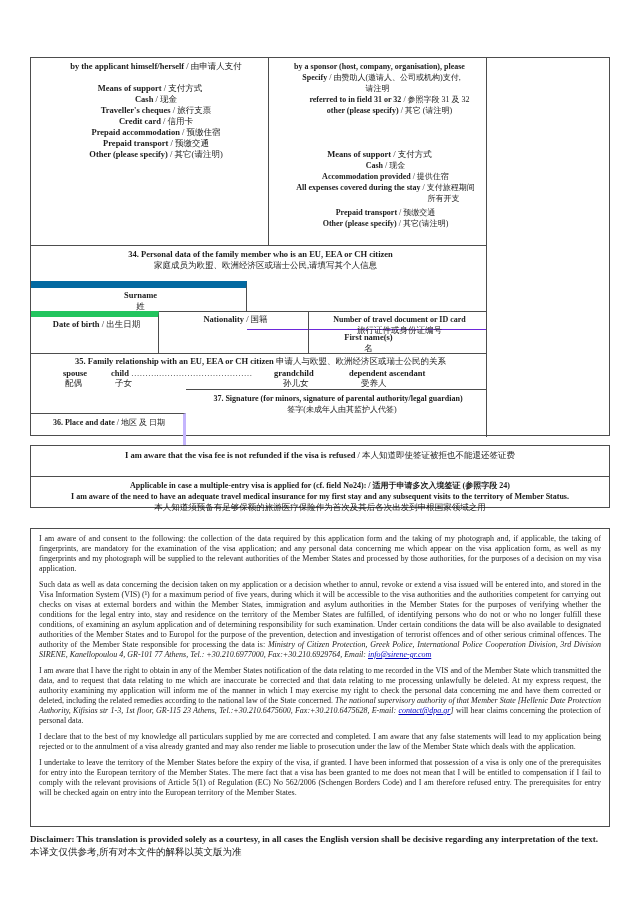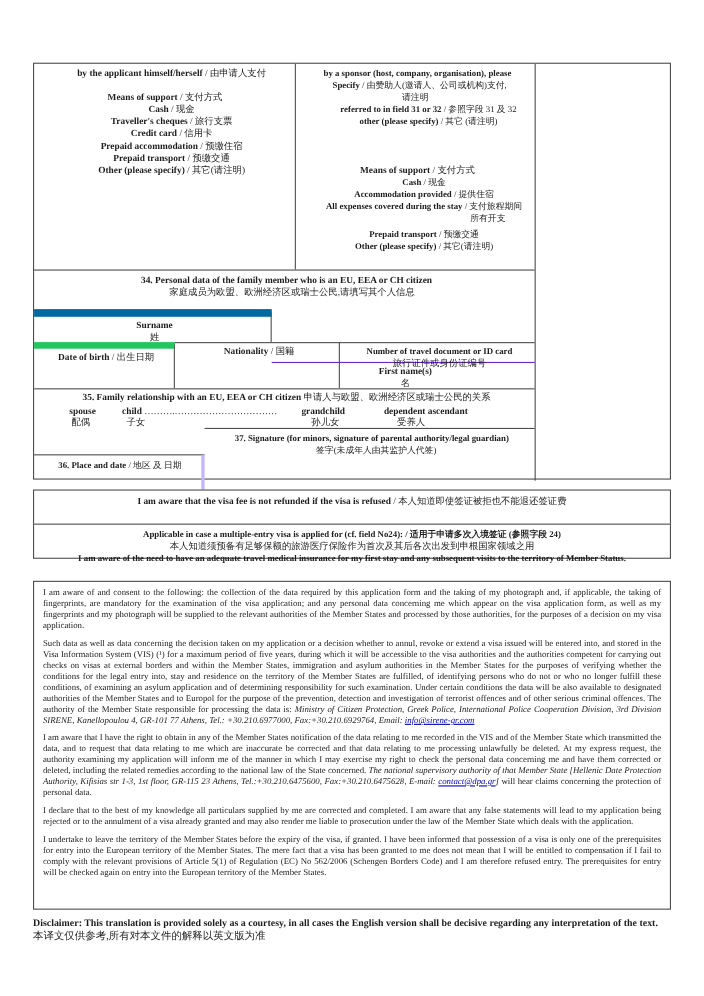--- a/index.html
+++ b/index.html
@@ -103,22 +103,22 @@
       <div class="ln small" style="padding-left:8px">签字(未成年人由其监护人代签)</div>
     </div>
   </div>
 
   <div class="box" style="top:445px; height:40px; padding:4px 8px 0 8px;">
     <div class="ln"><span class="b">I am aware that the visa fee is not refunded if the visa is refused</span><span> / 本人知道即使签证被拒也不能退还签证费</span></div>
   </div>
 
   <div class="box" style="top:476px; height:32px; padding:3px 8px 0 8px;">
     <div class="ln b small">Applicable in case a multiple-entry visa is applied for (cf. field No24): / 适用于申请多次入境签证 (参照字段 24)</div>
+    <div class="ln b small">I am aware of the need to have an adequate travel medical insurance for my first stay and any subsequent visits to the territory of Member Status.</div>
     <div class="ln">本人知道须预备有足够保额的旅游医疗保险作为首次及其后各次出发到申根国家领域之用</div>
-    <div class="ln b small">I am aware of the need to have an adequate travel medical insurance for my first stay and any subsequent visits to the territory of Member Status.</div>
   </div>
 
   <div class="box" style="top:528px; height:299px; padding:5px 8px 0 8px;">
     <p class="para">I am aware of and consent to the following: the collection of the data required by this application form and the taking of my photograph and, if applicable, the taking of fingerprints, are mandatory for the examination of the visa application; and any personal data concerning me which appear on the visa application form, as well as my fingerprints and my photograph will be supplied to the relevant authorities of the Member States and processed by those authorities, for the purposes of a decision on my visa application.</p>
     <p class="para"><span>Such data as well as data concerning the decision taken on my application or a decision whether to annul, revoke or extend a visa issued will be entered into, and stored in the Visa Information System (VIS) (¹) for a maximum period of five years, during which it will be accessible to the visa authorities and the authorities competent for carrying out checks on visas at external borders and within the Member States, immigration and asylum authorities in the Member States for the purposes of verifying whether the conditions for the legal entry into, stay and residence on the territory of the Member States are fulfilled, of identifying persons who do not or who no longer fulfill these conditions, of examining an asylum application and of determining responsibility for such examination. Under certain conditions the data will be also available to designated authorities of the Member States and to Europol for the purpose of the prevention, detection and investigation of terrorist offences and of other serious criminal offences. The authority of the Member State responsible for processing the data is: </span><span class="it">Ministry of Citizen Protection, Greek Police, International Police Cooperation Division, 3rd Division SIRENE, Kanellopoulou 4, GR-101 77 Athens, Tel.: +30.210.6977000, Fax:+30.210.6929764, Email: </span><a class="lnk" href="#">info@sirene-gr.com</a></p>
     <p class="para"><span>I am aware that I have the right to obtain in any of the Member States notification of the data relating to me recorded in the VIS and of the Member State which transmitted the data, and to request that data relating to me which are inaccurate be corrected and that data relating to me processing unlawfully be deleted. At my express request, the authority examining my application will inform me of the manner in which I may exercise my right to check the personal data concerning me and have them corrected or deleted, including the related remedies according to the national law of the State concerned. </span><span class="it">The national supervisory authority of that Member State [Hellenic Date Protection Authority, Kifisias str 1-3, 1st floor, GR-115 23 Athens, Tel.:+30.210.6475600, Fax:+30.210.6475628, E-mail: </span><a class="lnk" href="#">contact@dpa.gr</a><span class="it">]</span><span> will hear claims concerning the protection of personal data.</span></p>
     <p class="para">I declare that to the best of my knowledge all particulars supplied by me are corrected and completed. I am aware that any false statements will lead to my application being rejected or to the annulment of a visa already granted and may also render me liable to prosecution under the law of the Member State which deals with the application.</p>
     <p class="para">I undertake to leave the territory of the Member States before the expiry of the visa, if granted. I have been informed that possession of a visa is only one of the prerequisites for entry into the European territory of the Member States. The mere fact that a visa has been granted to me does not mean that I will be entitled to compensation if I fail to comply with the relevant provisions of Article 5(1) of Regulation (EC) No 562/2006 (Schengen Borders Code) and I am therefore refused entry. The prerequisites for entry will be checked again on entry into the European territory of the Member States.</p>
   </div>
 

